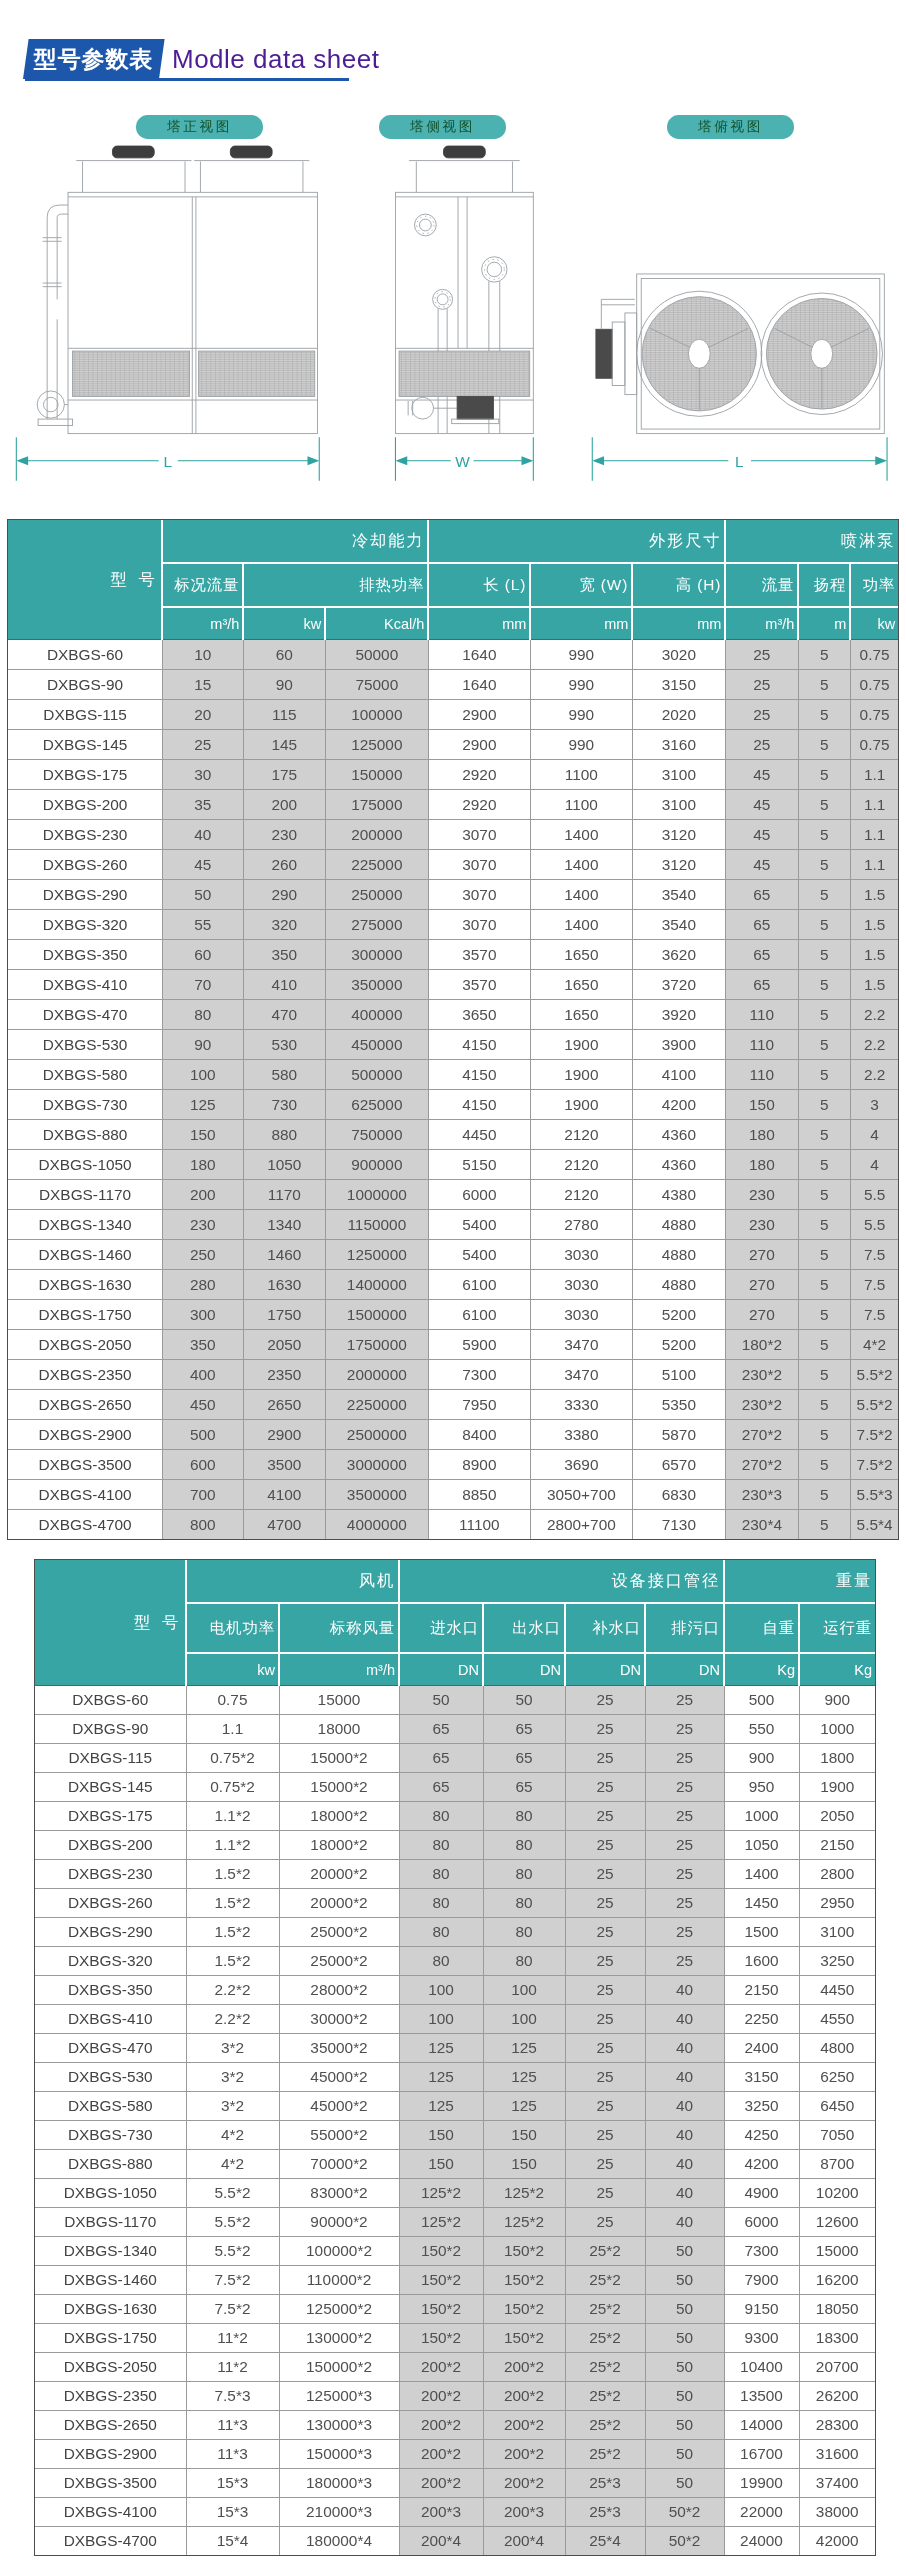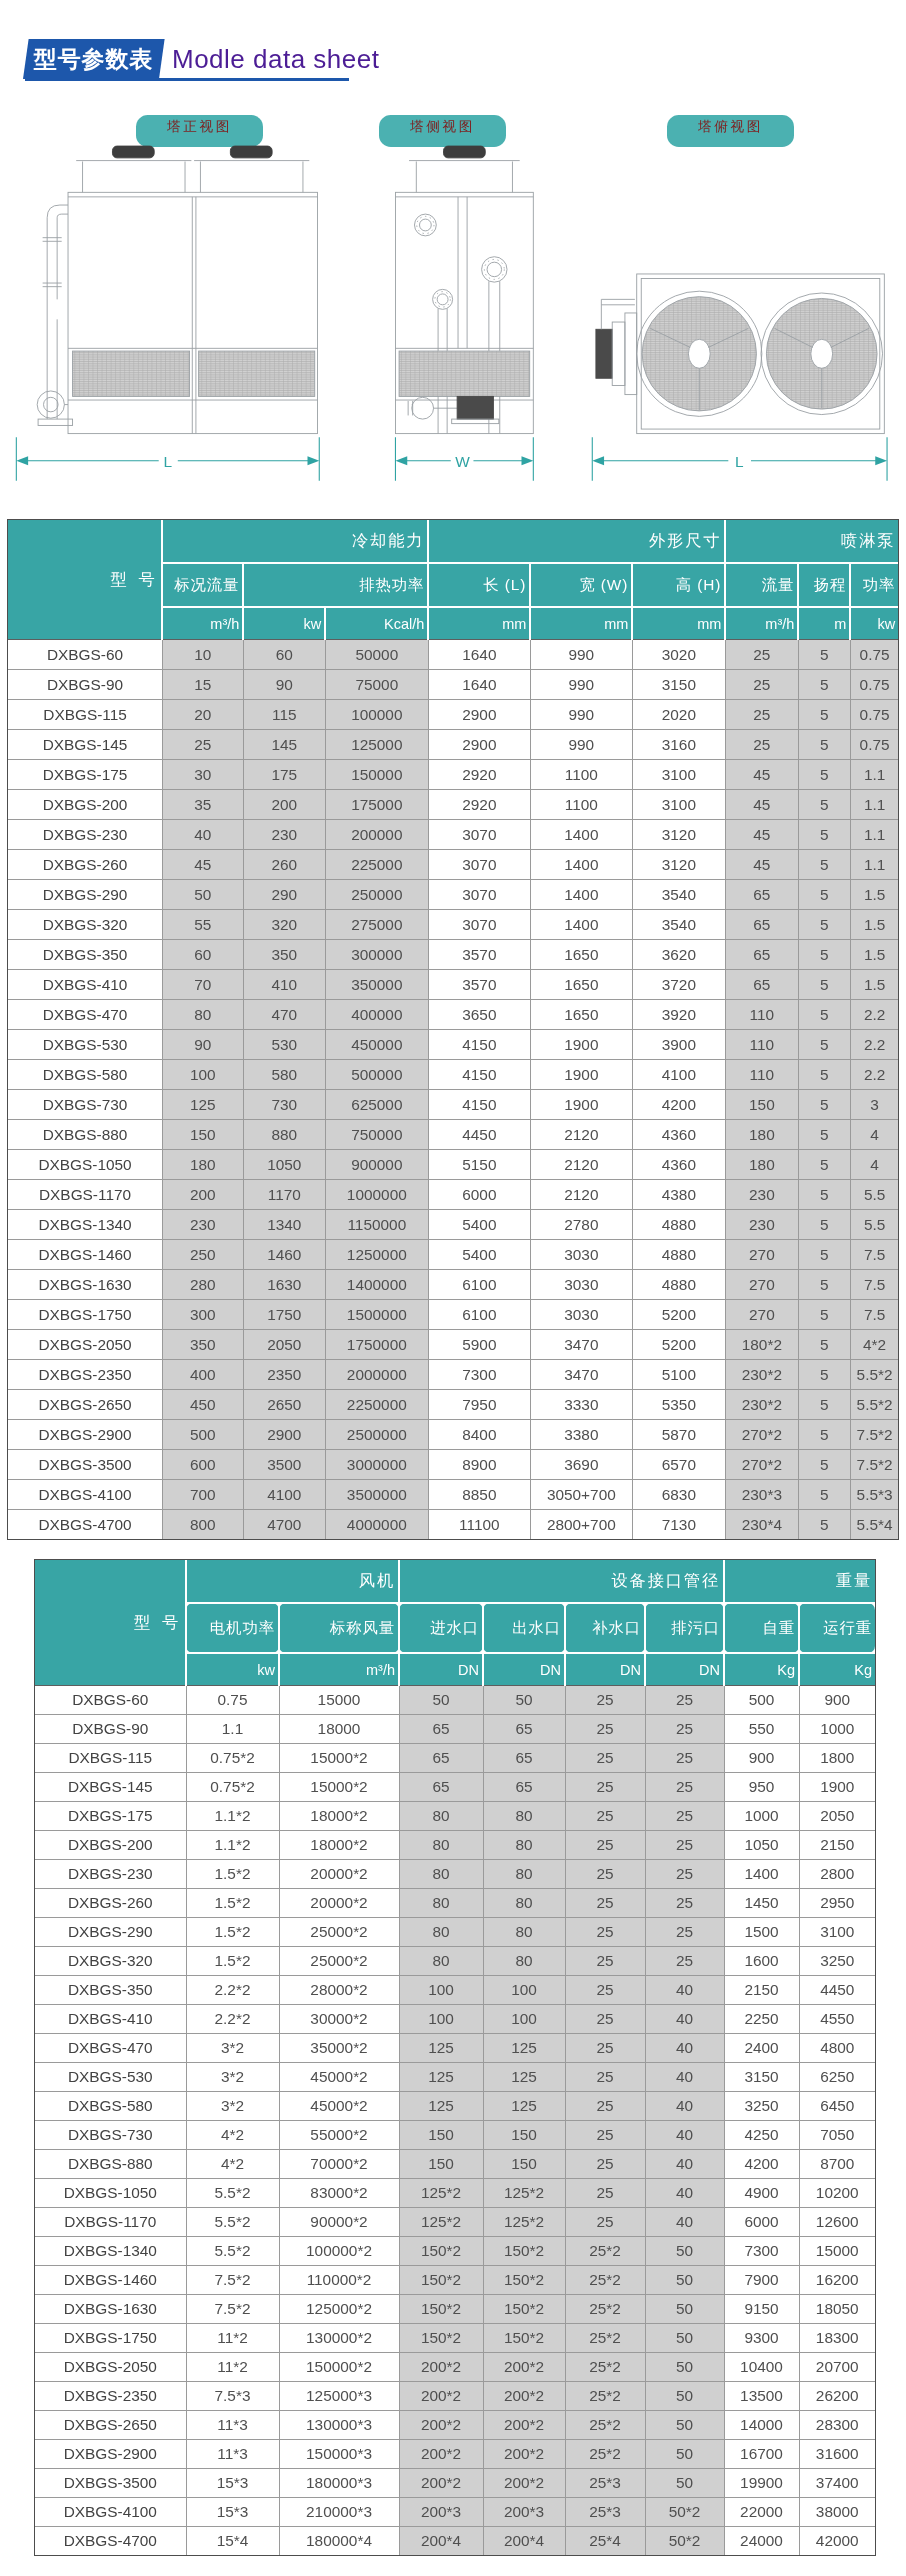--- a/index.html
+++ b/index.html
@@ -11,40 +11,40 @@
     background:var(--blue,#1d57ab);transform:skewX(-8deg);transform-origin:50% 100%;
     display:flex;align-items:center;justify-content:center;}
   .brand-badge span{display:block;transform:skewX(8deg);color:#fff;font-size:23px;
     font-weight:bold;letter-spacing:0.9px;white-space:nowrap;}
   .brand-title{position:absolute;left:172px;top:44px;font-size:26px;color:#4c1d95;
     font-weight:500;letter-spacing:0.5px;white-space:nowrap;}
   .brand-underline{position:absolute;left:25.4px;top:78px;width:324px;height:2.7px;
     background:var(--blue,#1d57ab);}
 
   
-  .pill{position:absolute;top:115px;width:127px;height:32px;border-radius:11.8px;
-    background:var(--badge,#4bb1b1);color:#7f1d1d;font-size:13.6px;letter-spacing:2.7px;
+  .pill{position:absolute;top:115px;width:127px;height:24px;border-radius:11.8px;
+    background:var(--badge,#4bb1b1);color:#14532d;font-size:13.6px;letter-spacing:2.7px;
     text-align:center;line-height:23px;white-space:nowrap;}
   #pill-front{left:136px;} #pill-side{left:379px;} #pill-top{left:667px;}
 
   
   #diagrams{position:absolute;left:0;top:136px;}
   #diagrams text{font-family:"Liberation Sans",sans-serif;font-size:17px;fill:#2fa3a3;}
 
   
   .twrap{position:absolute;border:1.8px solid #4d4d4d;background:#fff;}
   #t1wrap{left:7.3px;top:519px;width:890px;}
   #t2wrap{left:34px;top:1559px;width:840px;}
   table.spec{border-collapse:collapse;table-layout:fixed;width:100%;}
   .spec th{background:var(--teal,#38a5a5);color:#fff;font-weight:400;
     border:2.7px solid #fff;text-align:right;padding:3px;}
   .spec .row-g th{height:36px;font-size:16.3px;letter-spacing:1.8px;}
   .spec .row-s th{height:36px;font-size:15.4px;letter-spacing:0.9px;}
   .spec .row-u th{height:25.4px;font-size:14.5px;letter-spacing:0;}
-  #t2 .row-s th{height:42px;border-radius:7px;}
+  #t2 .row-s th{height:42px;}
   .spec th.model-th{font-size:16.3px;letter-spacing:3.6px;margin-top:32px;}
   .spec td{border:0.9px solid #9a9a9a;text-align:center;padding:0;
     font-size:15.4px;color:#4f4f4f;background:#fff;}
   #t1 td{height:29px;} #t2 td{height:28px;}
   .spec td:first-child{color:#434343;}
   
   #t1 td:nth-child(2),#t1 td:nth-child(3),#t1 td:nth-child(4),
   #t1 td:nth-child(8),#t1 td:nth-child(9),#t1 td:nth-child(10){background:var(--gray,#d0d0d0);}
   #t2 td:nth-child(4),#t2 td:nth-child(5),#t2 td:nth-child(6),
   #t2 td:nth-child(7){background:var(--gray,#d0d0d0);}

